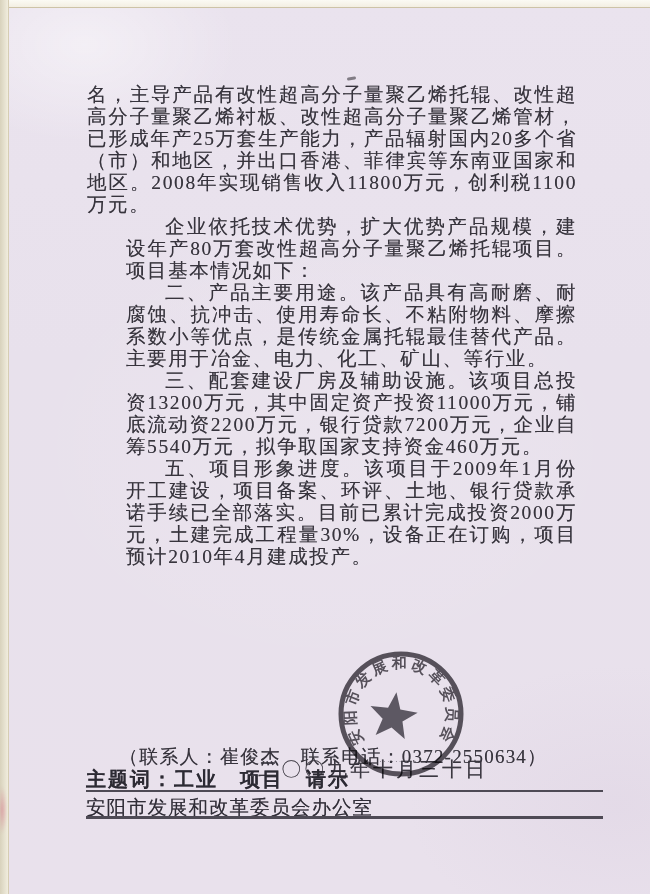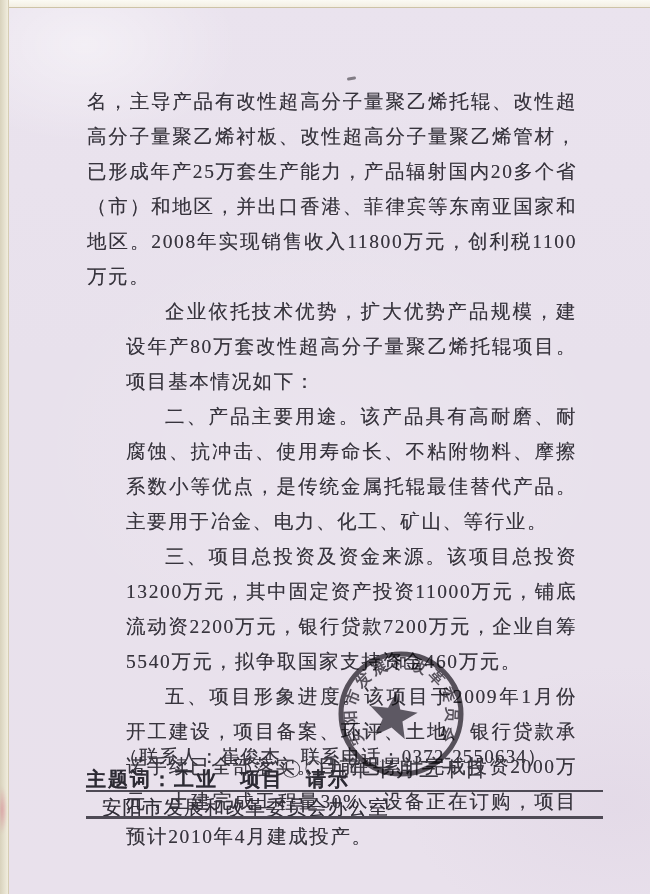--- a/index.html
+++ b/index.html
@@ -24,21 +24,21 @@
     background:linear-gradient(90deg,#d8d2bc,#f1edde);border-right:1px solid #d6cdb3;}
   .edge-smudge{position:absolute;left:0;top:778px;width:9px;height:64px;
     background:radial-gradient(7px 30px at 20% 50%, rgba(214,120,140,0.55), rgba(214,120,140,0) 80%);
     filter:blur(1px);}
   .ink-speck{position:absolute;left:347px;top:77px;width:9px;height:3px;border-radius:2px;
     background:#5d5a62;transform:rotate(-8deg);opacity:.75;}
 
   
   .doc-body{
     position:absolute;left:87px;top:84px;width:490px;
-    font-size:19.5px;line-height:35px;letter-spacing:1.6px;
+    font-size:19.5px;line-height:22px;letter-spacing:1.6px;
     color:#37343d;text-align:justify;
     text-shadow:0 0 0.6px rgba(55,52,61,0.55);
   }
   .doc-body p{margin:0;padding:0;}
   .doc-body p + p{text-indent:2em;margin-left:39px;}
 
   .date-line{
     position:absolute;top:756px;right:162px;
     font-size:20px;letter-spacing:3px;color:#3b3841;
     text-shadow:0 0 0.6px rgba(55,52,61,0.5);
@@ -50,21 +50,21 @@
   }
   .keywords-line{
     position:absolute;left:86px;top:766px;
     font-size:20px;font-weight:bold;letter-spacing:2px;color:#2c2a33;
     text-shadow:0 0 0.5px rgba(44,42,51,0.6);
   }
   .rule{position:absolute;left:86px;width:517px;background:#4e4a55;}
   .rule-top{top:790px;height:2px;}
   .rule-bottom{top:816px;height:2.5px;}
   .footer-row{
-    position:absolute;left:85px;top:793px;width:517px;
+    position:absolute;left:69px;top:793px;width:517px;
     display:flex;justify-content:space-between;align-items:flex-start;
     box-sizing:border-box;padding:1px 6px 0 17px;
     font-size:19.5px;letter-spacing:1px;color:#302d37;
     text-shadow:0 0 0.5px rgba(48,45,55,0.55);
     flex-direction:column;
   }
 
   
   .seal{
     position:absolute;left:331px;top:644px;width:140px;height:140px;
@@ -80,21 +80,21 @@
 
   <div class="edge-top"></div>
   <div class="edge-left"></div>
   <div class="edge-smudge"></div>
   <div class="ink-speck"></div>
 
   <div class="doc-body">
     <p>名，主导产品有改性超高分子量聚乙烯托辊、改性超高分子量聚乙烯衬板、改性超高分子量聚乙烯管材，已形成年产25万套生产能力，产品辐射国内20多个省（市）和地区，并出口香港、菲律宾等东南亚国家和地区。2008年实现销售收入11800万元，创利税1100万元。</p>
     <p>企业依托技术优势，扩大优势产品规模，建设年产80万套改性超高分子量聚乙烯托辊项目。项目基本情况如下：</p>
     <p>二、产品主要用途。该产品具有高耐磨、耐腐蚀、抗冲击、使用寿命长、不粘附物料、摩擦系数小等优点，是传统金属托辊最佳替代产品。主要用于冶金、电力、化工、矿山、等行业。</p>
-    <p>三、项目总投资及资金来源。该项目总投资13200万元，其中固定资产投资11000万元，铺底流动资2200万元，银行贷款7200万元，企业自筹5540万元，拟争取国家支持资金460万元。</p>
+    <p>三、配套建设厂房及辅助设施。该项目总投资13200万元，其中固定资产投资11000万元，铺底流动资2200万元，银行贷款7200万元，企业自筹5540万元，拟争取国家支持资金460万元。</p>
     <p>五、项目形象进度。该项目于2009年1月份开工建设，项目备案、环评、土地、银行贷款承诺手续已全部落实。目前已累计完成投资2000万元，土建完成工程量30%，设备正在订购，项目预计2010年4月建成投产。</p>
   </div>
 
   <div class="date-line">二〇〇九年十月三十日</div>
 
   <div class="contact-line">（联系人：崔俊杰　联系电话：0372-2550634）</div>
 
   <div class="keywords-line">主题词：工业　项目　请示</div>
 
   <div class="rule rule-top"></div>

